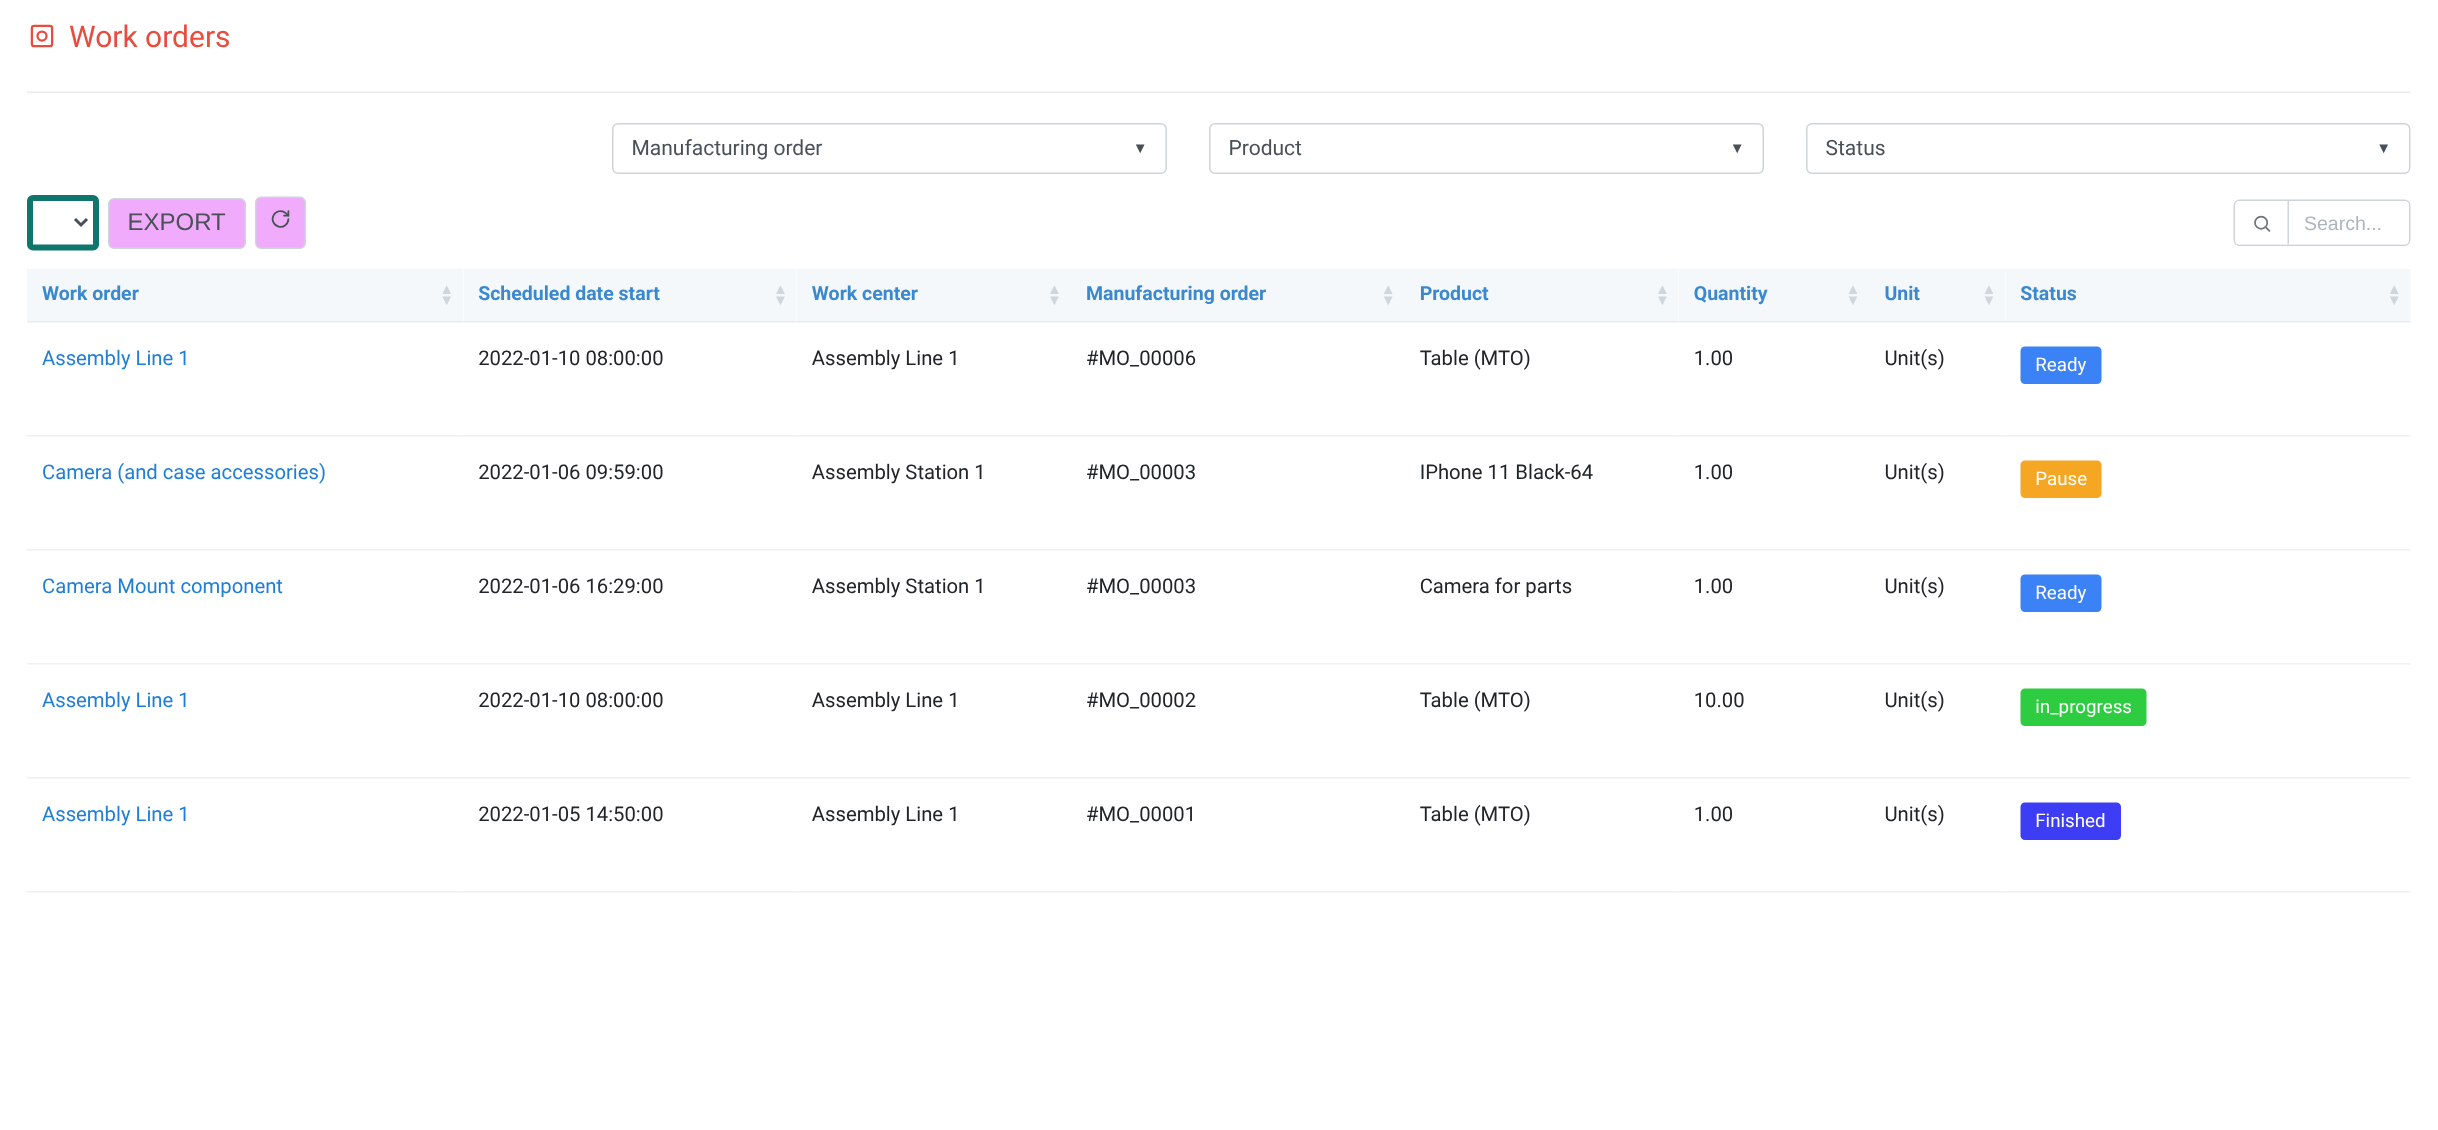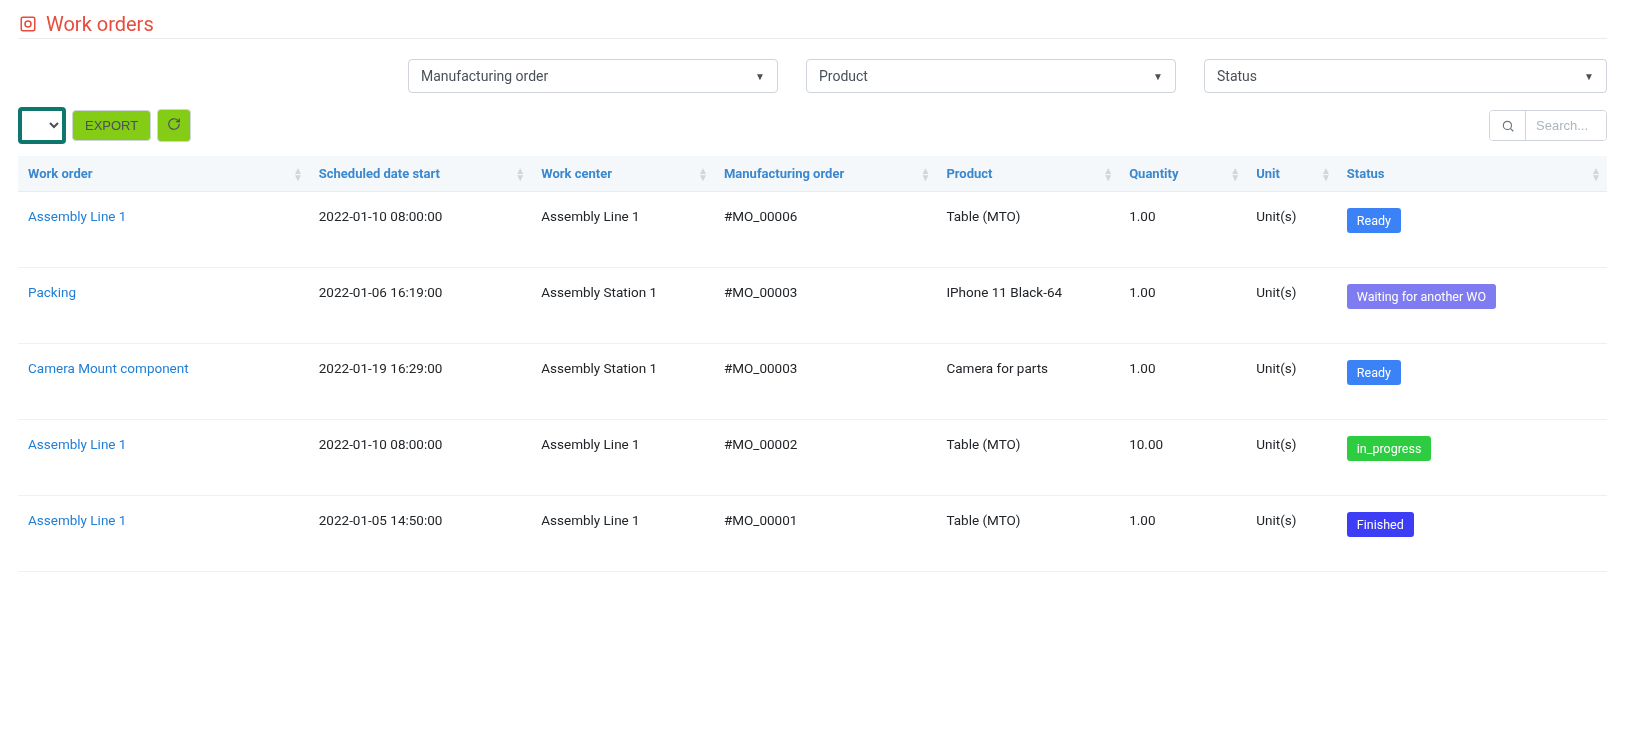--- a/index.html
+++ b/index.html
@@ -7,21 +7,21 @@
     font-family: -apple-system, BlinkMacSystemFont, "Segoe UI", Roboto, "Helvetica Neue", Arial, sans-serif;
     font-size: 14px;
     color: #212529;
     background: #fff;
     padding: 12px 18px;
   }
   .page-header {
     display: flex;
     align-items: center;
     gap: 8px;
-    padding-bottom: 2px;
+    padding-bottom: 25px;
     border-bottom: 1px solid #e9ecef;
   }
   .page-header .header-icon {
     width: 20px;
     height: 20px;
     display: inline-flex;
     align-items: center;
     justify-content: center;
     color: #e74c3c;
   }
@@ -71,23 +71,23 @@
     border-radius: 4px;
     padding: 6px 20px;
     font-size: 13px;
     color: #495057;
     background: #fff;
     width: 44px;
   }
   .btn {
     border: 1px solid #ced4da;
     border-radius: 4px;
-    background: #84cc16;
+    background: #f0abfc;
     padding: 7px 12px;
-    font-size: 13px;
+    font-size: 16px;
     color: #495057;
     cursor: pointer;
     display: inline-flex;
     align-items: center;
     justify-content: center;
   }
   .btn.icon-only { width: 34px; padding: 7px 0; }
   .toolbar-right {
     display: flex;
     align-items: center;
@@ -278,32 +278,32 @@
         <td class="link-cell"><a href="#">Assembly Line 1</a></td>
         <td>2022-01-10 08:00:00</td>
         <td>Assembly Line 1</td>
         <td>#MO_00006</td>
         <td>Table (MTO)</td>
         <td>1.00</td>
         <td>Unit(s)</td>
         <td><span class="badge ready">Ready</span></td>
       </tr>
       <tr>
-        <td class="link-cell"><a href="#">Packing</a></td>
-        <td>2022-01-06 16:19:00</td>
+        <td class="link-cell"><a href="#">Camera (and case accessories)</a></td>
+        <td>2022-01-06 09:59:00</td>
         <td>Assembly Station 1</td>
         <td>#MO_00003</td>
         <td>IPhone 11 Black-64</td>
         <td>1.00</td>
         <td>Unit(s)</td>
-        <td><span class="badge waiting">Waiting for another WO</span></td>
+        <td><span class="badge pause">Pause</span></td>
       </tr>
       <tr>
         <td class="link-cell"><a href="#">Camera Mount component</a></td>
-        <td>2022-01-19 16:29:00</td>
+        <td>2022-01-06 16:29:00</td>
         <td>Assembly Station 1</td>
         <td>#MO_00003</td>
         <td>Camera for parts</td>
         <td>1.00</td>
         <td>Unit(s)</td>
         <td><span class="badge ready">Ready</span></td>
       </tr>
       <tr>
         <td class="link-cell"><a href="#">Assembly Line 1</a></td>
         <td>2022-01-10 08:00:00</td>

